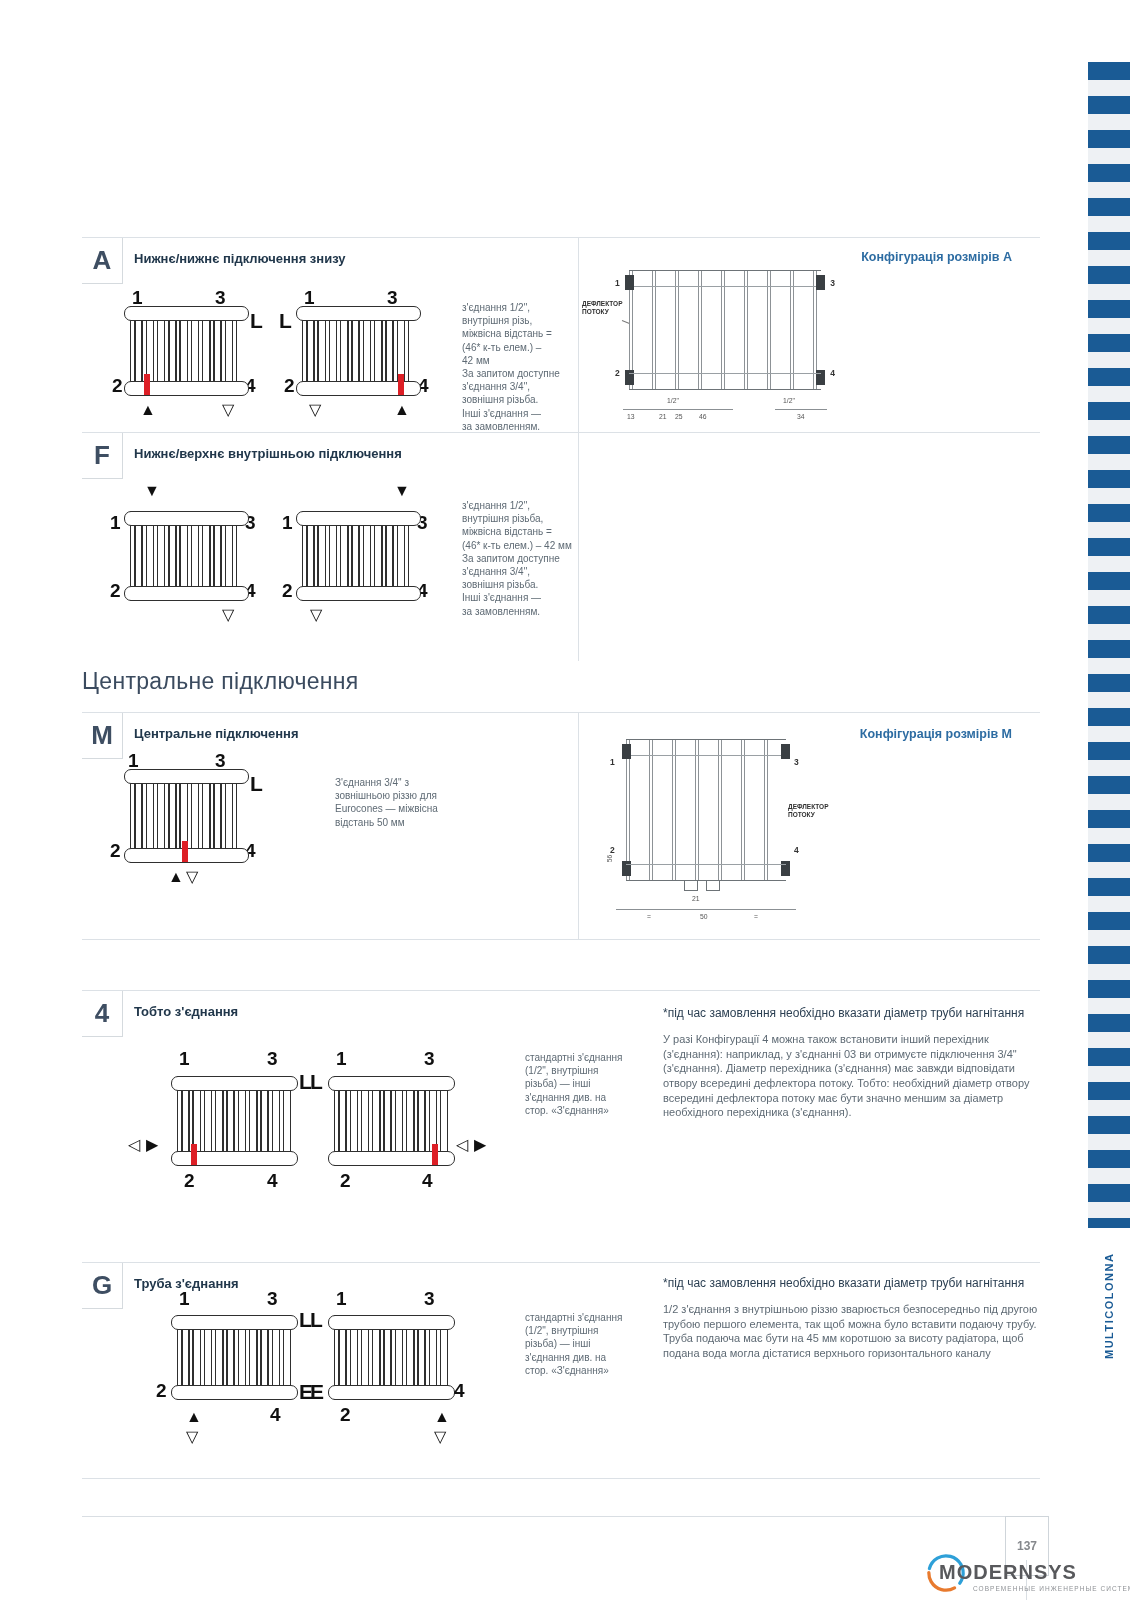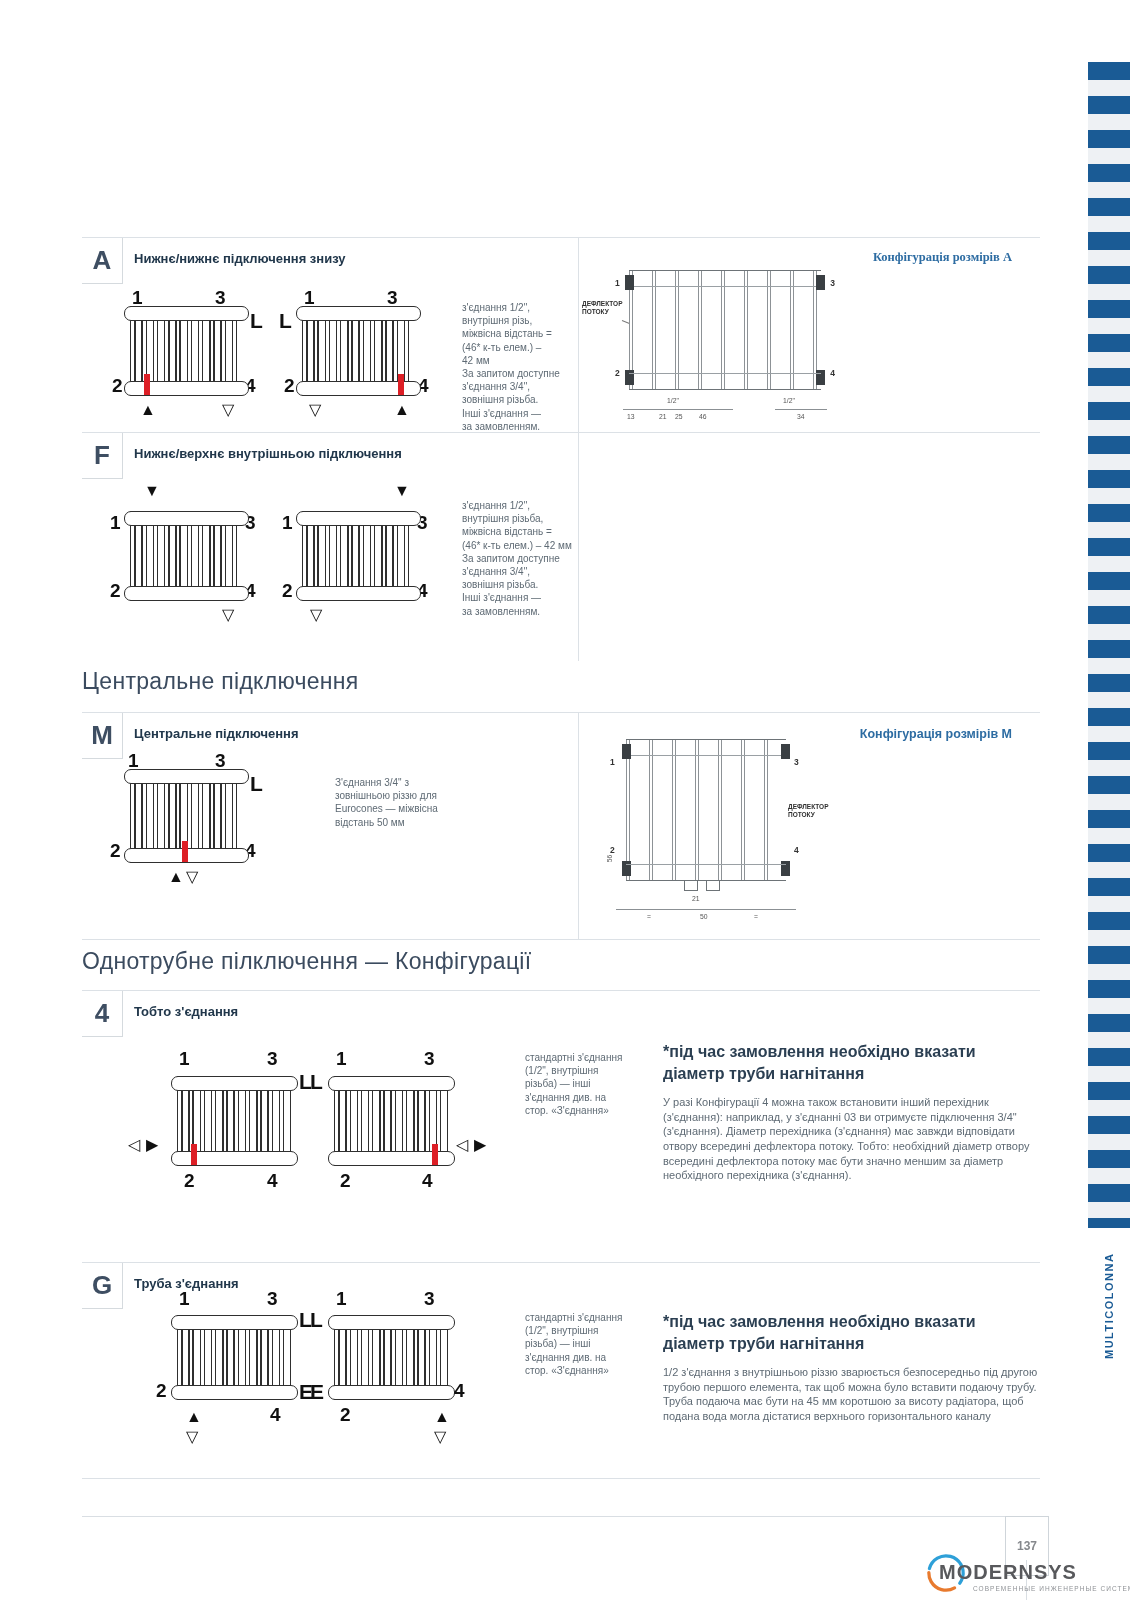--- a/index.html
+++ b/index.html
@@ -8,21 +8,21 @@
   .sec{position:absolute;left:82px;width:958px;border-top:1px solid #dce1e6;}
   .lbox{position:absolute;left:0;top:0;width:40px;height:45px;background:#fff;
         border-right:1px solid #d5dade;border-bottom:1px solid #d5dade;
         display:flex;align-items:center;justify-content:center;
         font-size:26px;font-weight:bold;color:#3e4e62;}
   .stitle{position:absolute;left:52px;top:13px;font-size:13px;font-weight:bold;color:#21374b;}
   .vdiv{position:absolute;top:0;bottom:0;left:496px;width:1px;background:#dce1e6;}
   .h1{position:absolute;left:82px;font-size:23px;color:#3b4b5f;font-weight:400;letter-spacing:.3px;}
   .note{position:absolute;font-size:10px;line-height:1.32;color:#5e6a74;white-space:pre-line;}
   .rcol{position:absolute;left:581px;width:377px;}
-  .rh{font-size:16px;font-weight:bold;color:#2b3f52;line-height:1.35;margin-top:36px;}
+  .rh{font-size:12px;font-weight:normal;color:#2b3f52;line-height:1.35;}
   .rp{font-size:11px;color:#5e6a74;line-height:1.33;margin-top:11px;}
   .footnote{position:absolute;font-size:9.5px;color:#5e6a74;line-height:1.4;white-space:pre-line;}
   
   .rad{position:absolute;background:repeating-linear-gradient(90deg,#2f2f2f 0 1.4px,#fff 1.4px 4.2px,#2f2f2f 4.2px 5.6px,#fff 5.6px 11.3px);}
   .rad::before,.rad::after{content:"";position:absolute;left:-6px;right:-6px;height:13px;background:#fff;
         border:1.5px solid #2f2f2f;border-radius:7px;}
   .rad::before{top:0;}.rad::after{bottom:0;}
   .red{position:absolute;bottom:1px;width:6px;height:21px;background:#dd1f26;z-index:2;}
   .dl{position:absolute;font-size:19px;font-weight:bold;color:#101010;line-height:1;}
   .dlL{font-size:21px;}
@@ -96,21 +96,21 @@
 внутрішня різь,
 міжвісна відстань =
 (46* к-ть елем.) –
 42 мм
 За запитом доступне
 з'єднання 3/4",
 зовнішня різьба.
 Інші з'єднання —
 за замовленням.</div>
 
-    <div class="dtitle" style="right:28px;top:12px;width:220px;font-family:Liberation Serif, serif;">Конфігурація розмірів A</div>
+    <div class="dtitle" style="right:28px;top:12px;width:220px;">Конфігурація розмірів A</div>
     <div class="defl" style="left:500px;top:62px;">ДЕФЛЕКТОР
 ПОТОКУ</div>
     <div class="leader" style="left:540px;top:82px;width:52px;transform:rotate(22deg);"></div>
     <div class="techwrap" style="left:533px;top:18px;width:220px;height:175px;">
       <span class="tnum" style="left:0;top:22px;">1</span>
       <span class="tnum" style="right:0;top:22px;">3</span>
       <span class="tnum" style="left:0;top:112px;">2</span>
       <span class="tnum" style="right:0;top:112px;">4</span>
       <div class="tech" style="left:14px;top:14px;width:192px;height:118px;">
         <div class="fit tl"></div>
@@ -204,21 +204,20 @@
       <div class="stub" style="left:104px;top:153px;"></div>
       <span class="dim vert" style="left:4px;top:128px;">56</span>
       <span class="dim" style="left:90px;top:168px;">21</span>
       <div class="dimline" style="left:14px;top:182px;width:180px;"></div>
       <span class="dim" style="left:45px;top:186px;">=</span>
       <span class="dim" style="left:98px;top:186px;">50</span>
       <span class="dim" style="left:152px;top:186px;">=</span>
     </div>
   </div>
 
-  <div class="h1" style="top:948px;">Однотрубне пілключення — Конфігурації</div>
 
   <div class="sec" style="top:990px;height:272px;">
     <div class="lbox">4</div>
     <div class="stitle">Тобто з'єднання</div>
 
     <span class="dl" style="left:97px;top:58px;">1</span>
     <span class="dl" style="left:185px;top:58px;">3</span>
     <span class="dl dlL" style="left:217px;top:80px;">L</span>
     <div class="rad" style="left:95px;top:85px;width:115px;height:90px;">
       <div class="red" style="left:14px;"></div>

